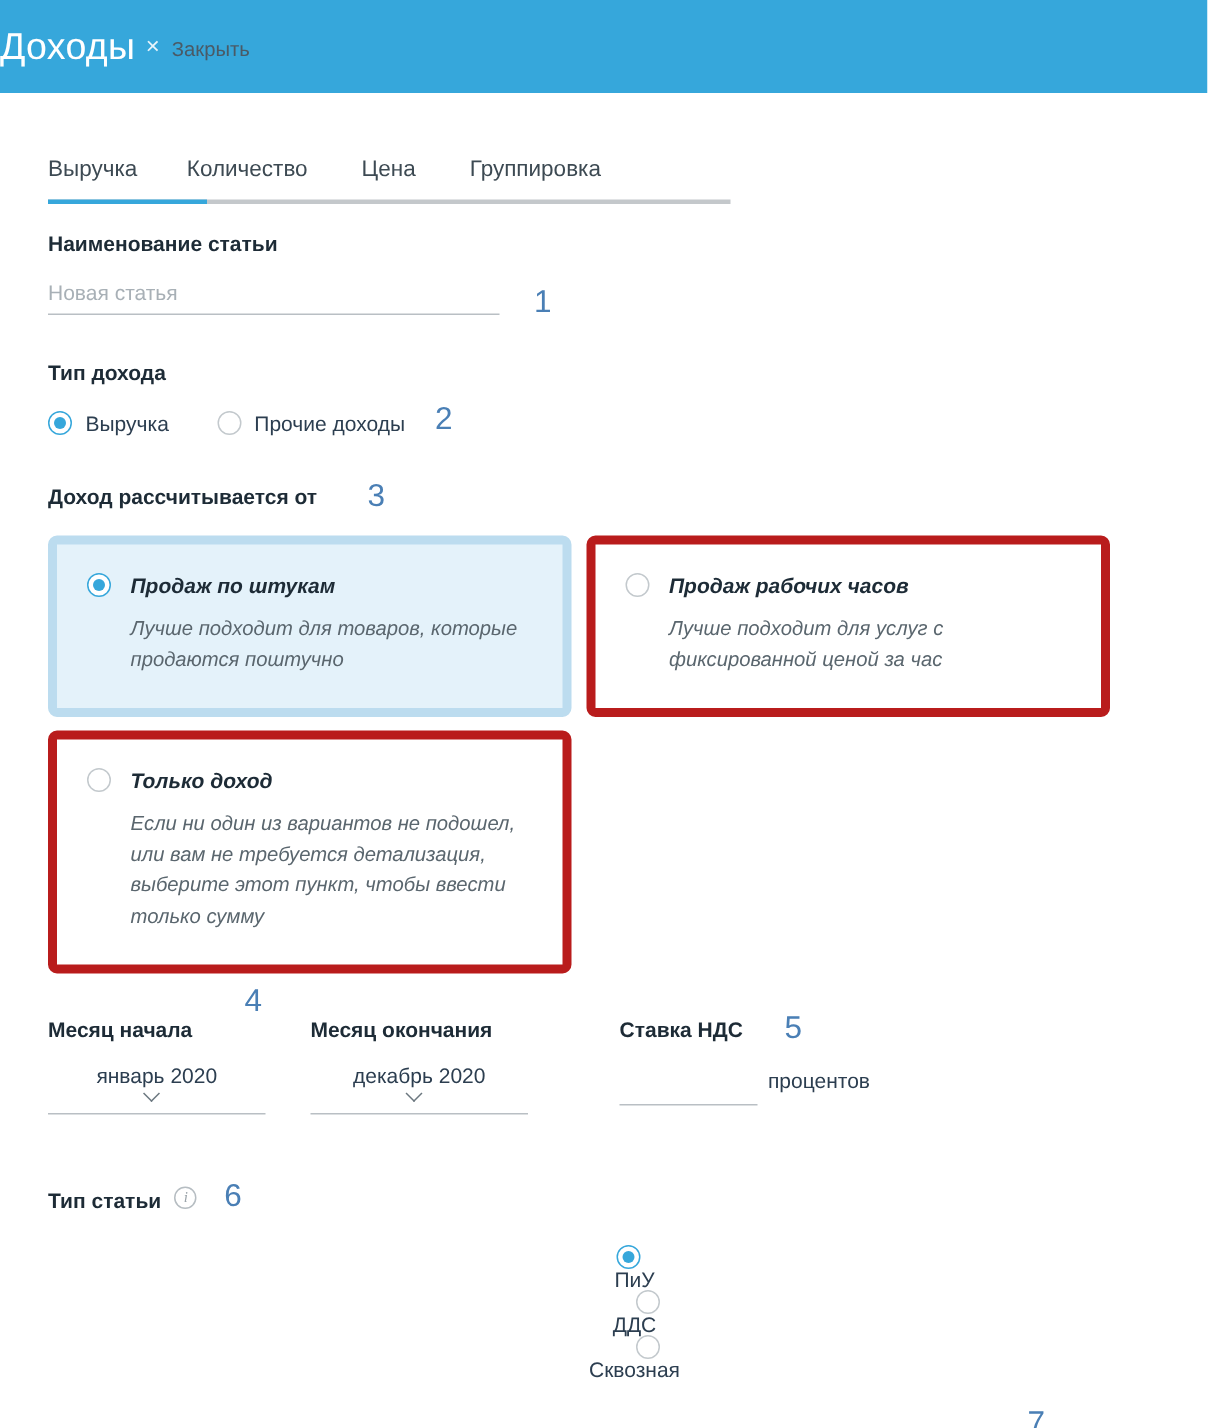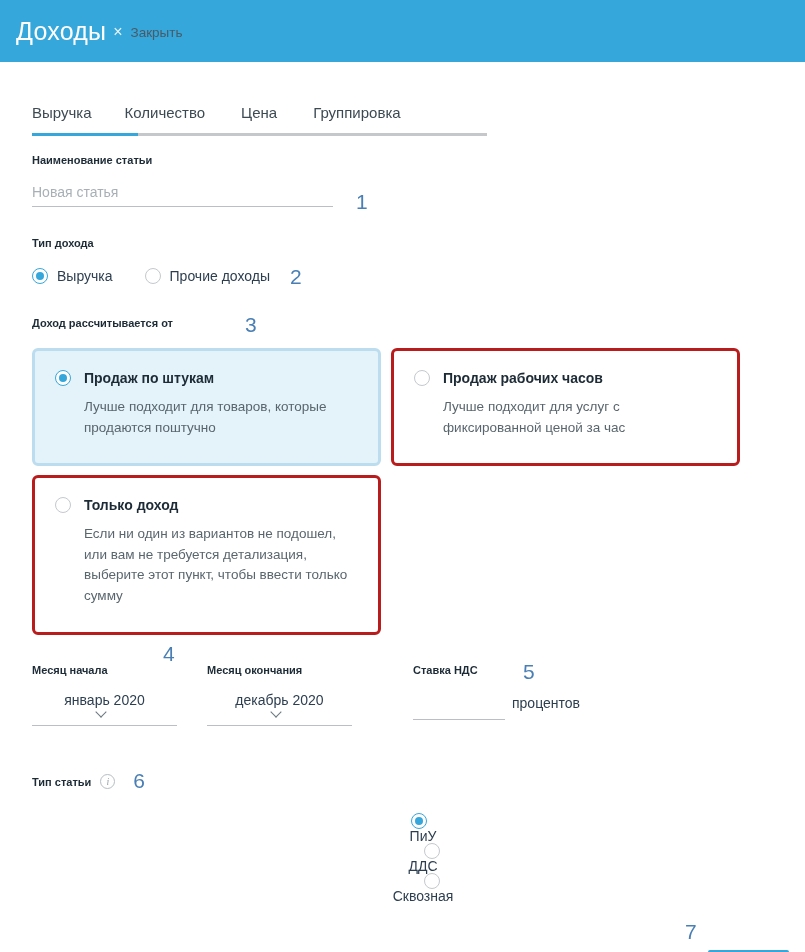--- a/index.html
+++ b/index.html
@@ -15,21 +15,20 @@
     overflow: hidden;
     position: relative;
   }
 
   
   .header {
     height: 62px;
     background: #36a7db;
     display: flex;
     align-items: center;
-    padding-left: 16px;
     box-sizing: border-box;
   }
   .header-title {
     color: #ffffff;
     font-size: 25px;
     font-weight: 400;
     letter-spacing: 0.2px;
     line-height: 1;
   }
   .header-x {
@@ -86,21 +85,21 @@
     top: 40px;
     width: 106px;
     height: 3px;
     background: #36a7db;
   }
 
   
   .content { padding-left: 32px; position: relative; }
 
   .field-label {
-    font-size: 11px;
+    font-size: 14px;
     font-weight: bold;
     color: #1d2b36;
     line-height: 1;
   }
 
   .annot {
     color: #4a7fb5;
     font-size: 21px;
     font-weight: 300;
     line-height: 1;
@@ -156,26 +155,27 @@
 
   
   .cards {
     display: grid;
     grid-template-columns: 349px 349px;
     column-gap: 10px;
     row-gap: 9px;
     width: 710px;
   }
   .card {
-    border: 3px solid #b91c1c;
+    border: 6px solid #b91c1c;
     border-radius: 6px;
     background: #ffffff;
     box-sizing: border-box;
     padding: 19px 20px 22px 20px;
     cursor: pointer;
+    font-style: italic;
   }
   .card.selected {
     background: #e4f2fa;
     border-color: #bcdcef;
   }
   .card-head { display: flex; align-items: center; }
   .card-title {
     font-size: 14px;
     font-weight: bold;
     color: #1d2b36;

